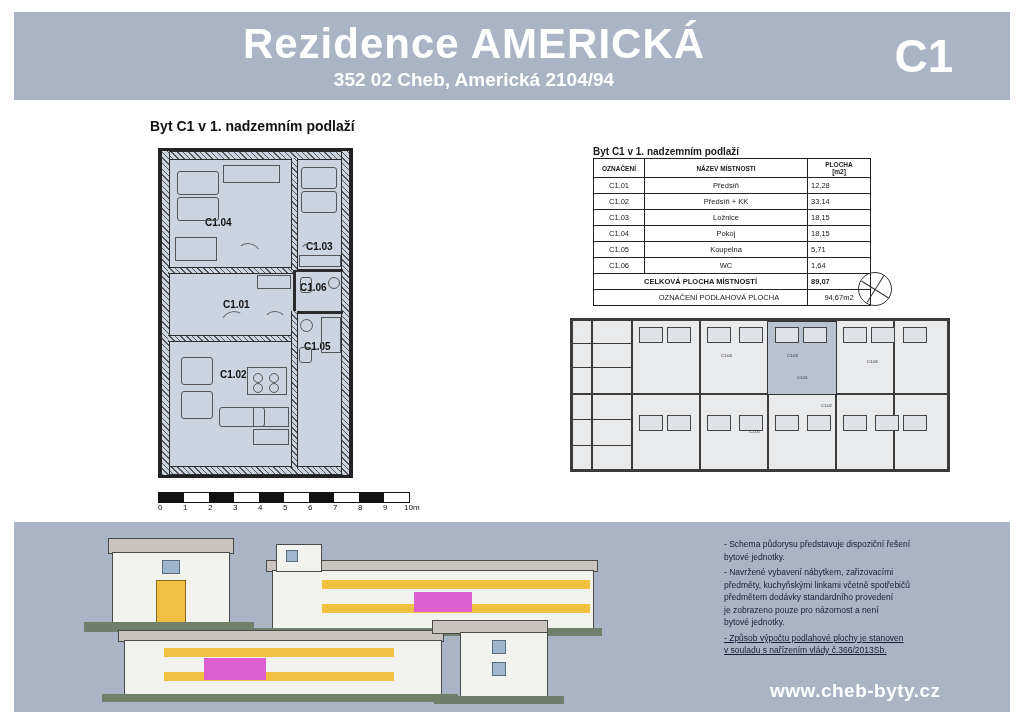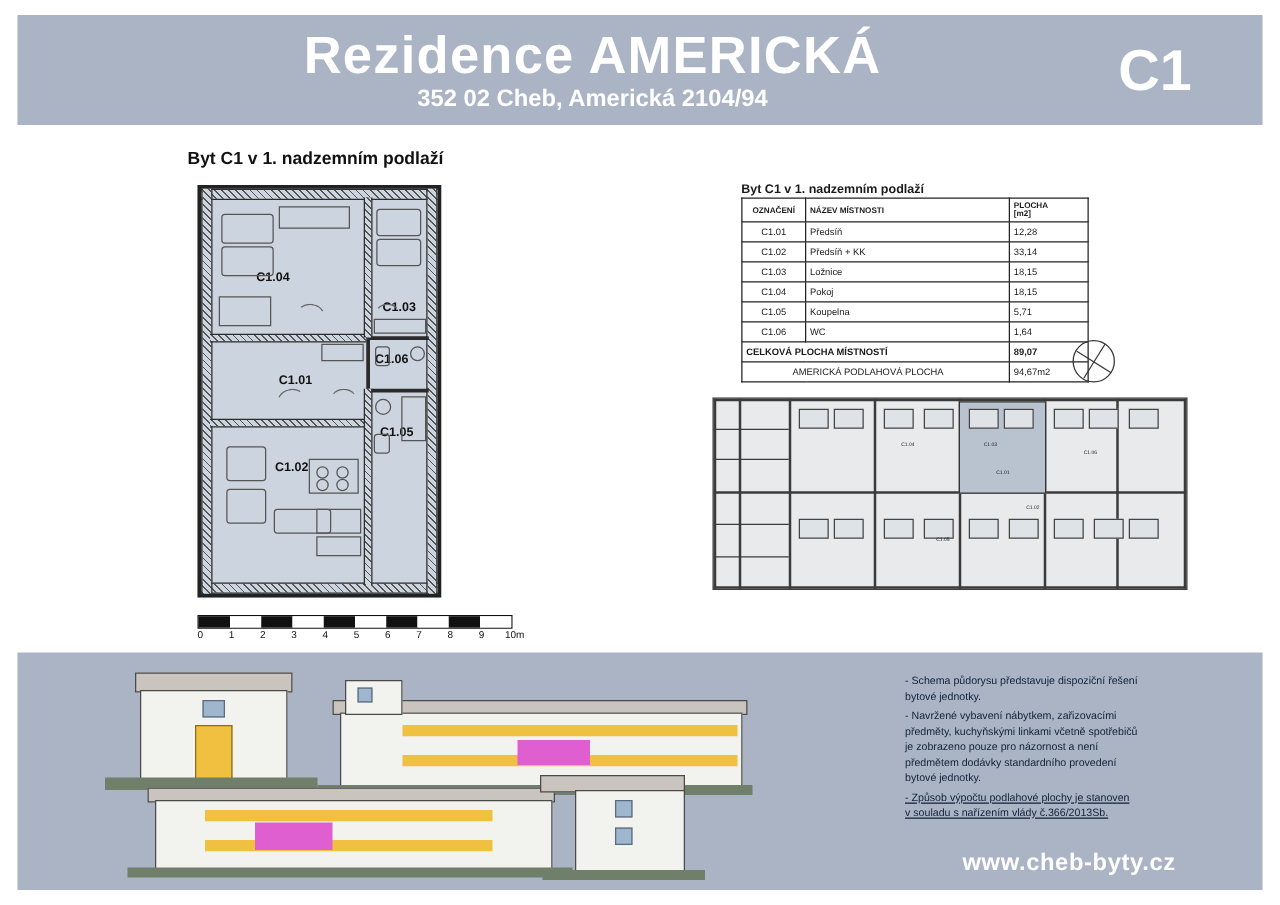--- a/index.html
+++ b/index.html
@@ -93,21 +93,21 @@
   .scale-ticks span{position:absolute;top:0;}
   
   .tbl-title{
     position:absolute;left:593px;top:146px;font-size:10px;font-weight:bold;
   }
   table.rooms{
     position:absolute;left:593px;top:158px;width:278px;
     border-collapse:collapse;font-size:7.5px;
   }
   table.rooms th,table.rooms td{
-    border:1px solid #222;padding:2px 3px;text-align:left;
+    border:1px solid #222;padding:2px 3px;text-align:center;
     height:11px;
   }
   table.rooms th{font-weight:bold;font-size:6.5px;}
   table.rooms td.num{text-align:left;}
   table.rooms .c-code{width:44px;text-align:center;}
   table.rooms .c-area{width:56px;}
   .tot-row td{font-weight:bold;}
   .sum-row td{border:none;border-bottom:none;font-size:7.5px;padding-top:3px;}
   .sum-row td.lbl{padding-left:40px;}
   
@@ -296,21 +296,21 @@
     <tr>
       <td class="c-code">C1.06</td>
       <td>WC</td>
       <td class="num">1,64</td>
     </tr>
     <tr class="tot-row">
       <td colspan="2">CELKOVÁ PLOCHA MÍSTNOSTÍ</td>
       <td class="num">89,07</td>
     </tr>
     <tr class="sum-row">
-      <td class="lbl" colspan="2">AMERICKÁ PODLAHOVÁ PLOCHA</td>
+      <td class="lbl" colspan="2">OZNAČENÍ PODLAHOVÁ PLOCHA</td>
       <td>94,67m2</td>
     </tr>
   </tbody>
     </table>
 
   <div class="compass"></div>
 
   <div class="siteplan">
 
     <div class="sp-line" style="left:0;top:0;width:378px;height:2px;"></div>
@@ -387,22 +387,22 @@
     <div class="elev-win" style="left:478px;top:118px;width:12px;height:12px;"></div>
     <div class="elev-win" style="left:478px;top:140px;width:12px;height:12px;"></div>
     <div class="elev-grass" style="left:420px;top:174px;width:130px;height:8px;"></div>
   </div>
 
   <div class="notes">
     <p style="margin:0">- Schema půdorysu představuje dispoziční řešení</p>
     <p style="margin:0 0 3px 0">  bytové jednotky.</p>
     <p style="margin:0">- Navržené vybavení nábytkem, zařizovacími</p>
     <p style="margin:0">  předměty, kuchyňskými linkami včetně spotřebičů</p>
+    <p style="margin:0">  předmětem dodávky standardního provedení</p>
     <p style="margin:0">  je zobrazeno pouze pro názornost a není</p>
-    <p style="margin:0">  předmětem dodávky standardního provedení</p>
     <p style="margin:0 0 3px 0">  bytové jednotky.</p>
     <p class="underline" style="margin:0">- Způsob výpočtu podlahové plochy je stanoven</p>
     <p class="underline" style="margin:0">  v souladu s nařízením  vlády č.366/2013Sb.</p>
   </div>
 
   <div class="weburl">www.cheb-byty.cz</div>
 
 </div>
 
 </body></html>

